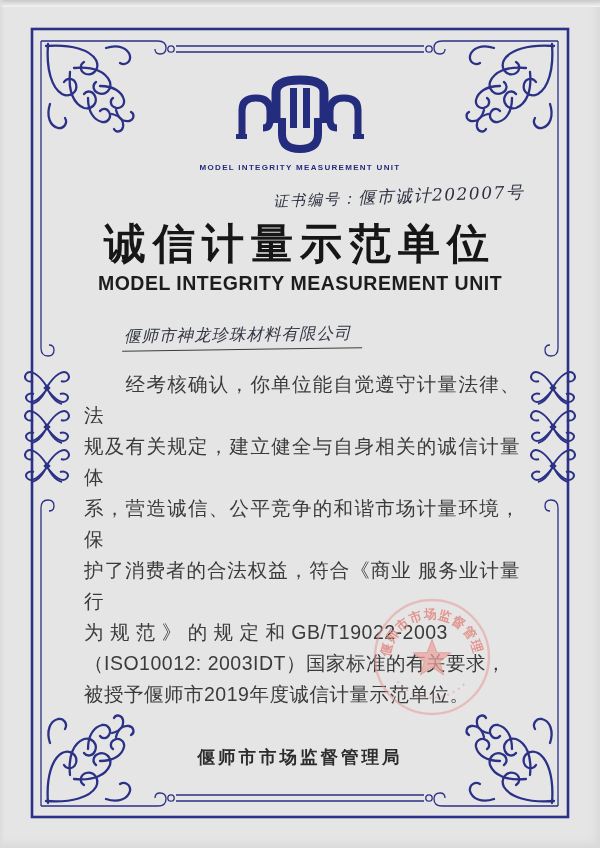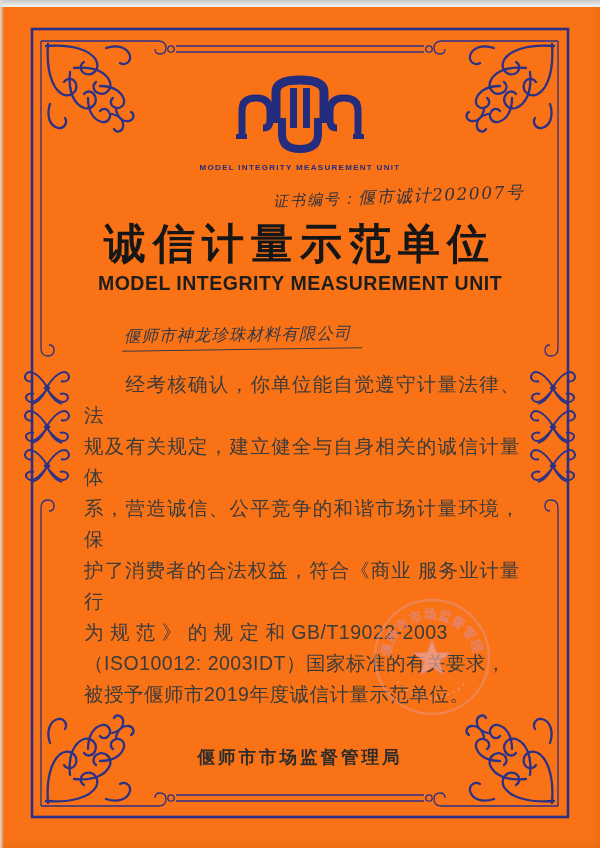--- a/index.html
+++ b/index.html
@@ -1,16 +1,16 @@
 <!DOCTYPE html>
 <html><head>
 <meta charset="utf-8">
 <style>
   html,body{margin:0;padding:0;background:#ffffff;}
-  .page{position:relative;width:600px;height:848px;background:#f97316;overflow:hidden;
+  .page{position:relative;width:600px;height:848px;background:#e5e5e5;overflow:hidden;
         font-family:"Liberation Sans",sans-serif;box-shadow:inset -3px -4px 10px rgba(0,0,0,.06);}
   .scan-top{position:absolute;top:0;left:0;width:100%;height:7px;
             background:linear-gradient(#c8c8c8,#f4f4f2);}
   .scan-left{position:absolute;top:0;left:0;width:4px;height:100%;
              background:linear-gradient(90deg,#dcdcda,rgba(255,255,255,0));}
   .border-svg{position:absolute;top:0;left:0;}
   .content{position:absolute;top:0;left:0;width:100%;height:100%;}
 
   .logo-wrap{position:absolute;top:70px;left:0;width:100%;text-align:center;}
   .logo-caption{margin-top:3px;font-size:8px;font-weight:bold;color:#242c7d;

